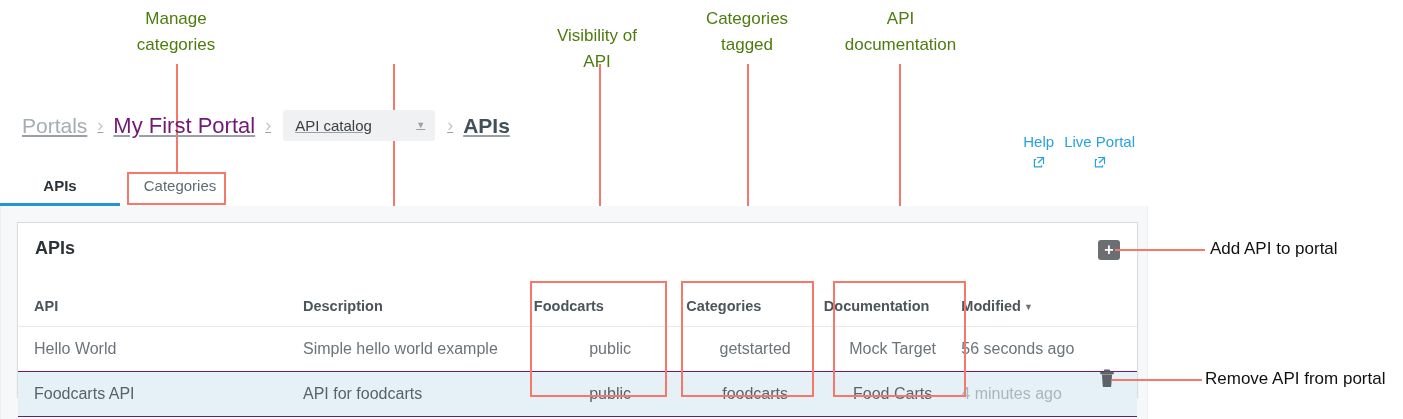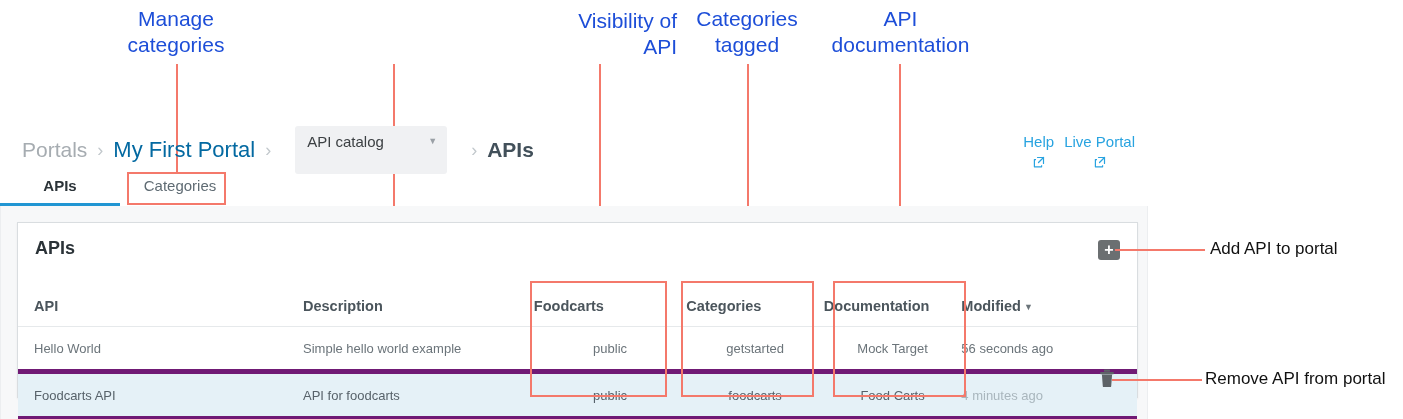--- a/index.html
+++ b/index.html
@@ -10,23 +10,23 @@
     overflow:hidden;
     position:relative;
     color:#333;
   }
   .stage{position:absolute;left:0;top:0;width:1403px;height:419px;}
 
   
   .anno-top{
     position:absolute;
     text-align:center;
-    font-size:21px;
+    font-size:17px;
     line-height:26px;
-    color:#1d4ed8;
+    color:#4d7c0f;
     letter-spacing:0;
     white-space:pre-line;
   }
   .anno-line-v{
     position:absolute;
     width:2px;
     background:#f4796b;
   }
   
   .anno-right{
@@ -44,39 +44,40 @@
   
   .hl{
     position:absolute;
     border:2px solid #f4796b;
     box-sizing:border-box;
     pointer-events:none;
   }
 
   
   .crumbs{
-    position:absolute;left:22px;top:126px;
+    position:absolute;left:22px;top:110px;
     display:flex;align-items:center;
     font-size:21px;
     color:#9aa0a6;
+    text-decoration:underline;
   }
   .crumbs .c-muted{color:#a6acb1;font-weight:400;}
-  .crumbs .c-strong{color:#0369a1;font-weight:400;font-size:22px;}
+  .crumbs .c-strong{color:#701a75;font-weight:400;font-size:22px;}
   .crumbs .c-current{color:#42505a;font-weight:700;font-size:21px;}
   .crumbs .sep{
     color:#c2c8cc;margin:0 10px;font-size:18px;font-weight:300;
   }
   .crumb-select{
     display:inline-flex;align-items:center;justify-content:space-between;
     background:#f0f1f3;
     border-radius:3px;
-    padding:7px 10px 24px 12px;
+    padding:7px 10px 7px 12px;
     min-width:130px;
     font-size:15px;color:#3c4043;
-    margin:0 14px;
+    margin:0 2px;
   }
   .crumb-select .caret{
     margin-left:18px;color:#9aa0a6;font-size:9px;line-height:1;
   }
 
   
   .hdr-links{
     position:absolute;right:268px;top:133px;
     display:flex;align-items:center;gap:10px;
     font-size:15px;color:#28a3e0;
@@ -140,23 +141,23 @@
   }
   .tbl th{
     font-size:14.5px;font-weight:700;color:#4b555c;
     text-align:left;
     padding:0 0 12px 0;
     border-bottom:1px solid #e6e9eb;
     height:30px;
     vertical-align:bottom;
   }
   .tbl td{
-    font-size:13px;color:#6b747a;
+    font-size:16px;color:#6b747a;
     padding:13px 0;
-    border-bottom:5px solid #701a75;
+    border-bottom:1px solid #701a75;
     height:16px;
     margin-top:44px;
   }
   .tbl tr.sel td{background:#e5f1f7;color:#57626a;}
   .tbl tr.sel td.dim{color:#a9b6bd;}
   .col-api{width:268px;padding-left:16px !important;}
   .col-desc{width:230px;}
   .col-vis{width:152px;text-align:center;}
   .col-cat{width:137px;text-align:center;}
   .col-doc{width:137px;text-align:center;}
@@ -172,21 +173,21 @@
 <body>
 
 <div class="stage">
 
   <div class="anno-top" style="left:96px;top:6px;width:160px;">Manage
 categories</div>
   <div class="anno-line-v" style="left:176px;top:64px;height:110px;"></div>
 
   <div class="anno-line-v" style="left:393px;top:64px;height:303px;"></div>
 
-  <div class="anno-top" style="left:517px;top:8px;width:160px;text-align:right;">Visibility of
+  <div class="anno-top" style="left:517px;top:23px;width:160px;">Visibility of
 API</div>
   <div class="anno-line-v" style="left:599px;top:64px;height:218px;"></div>
 
   <div class="anno-top" style="left:667px;top:6px;width:160px;">Categories
 tagged</div>
   <div class="anno-line-v" style="left:747px;top:64px;height:218px;"></div>
 
   <div class="anno-top" style="left:818px;top:6px;width:165px;">API
 documentation</div>
   <div class="anno-line-v" style="left:899px;top:64px;height:218px;"></div>

